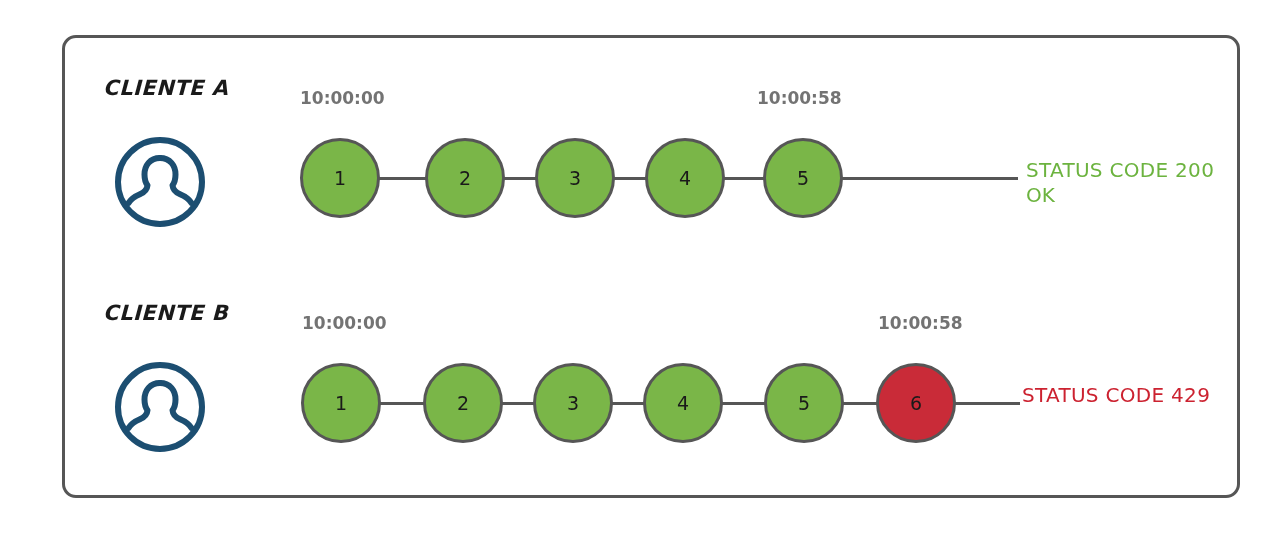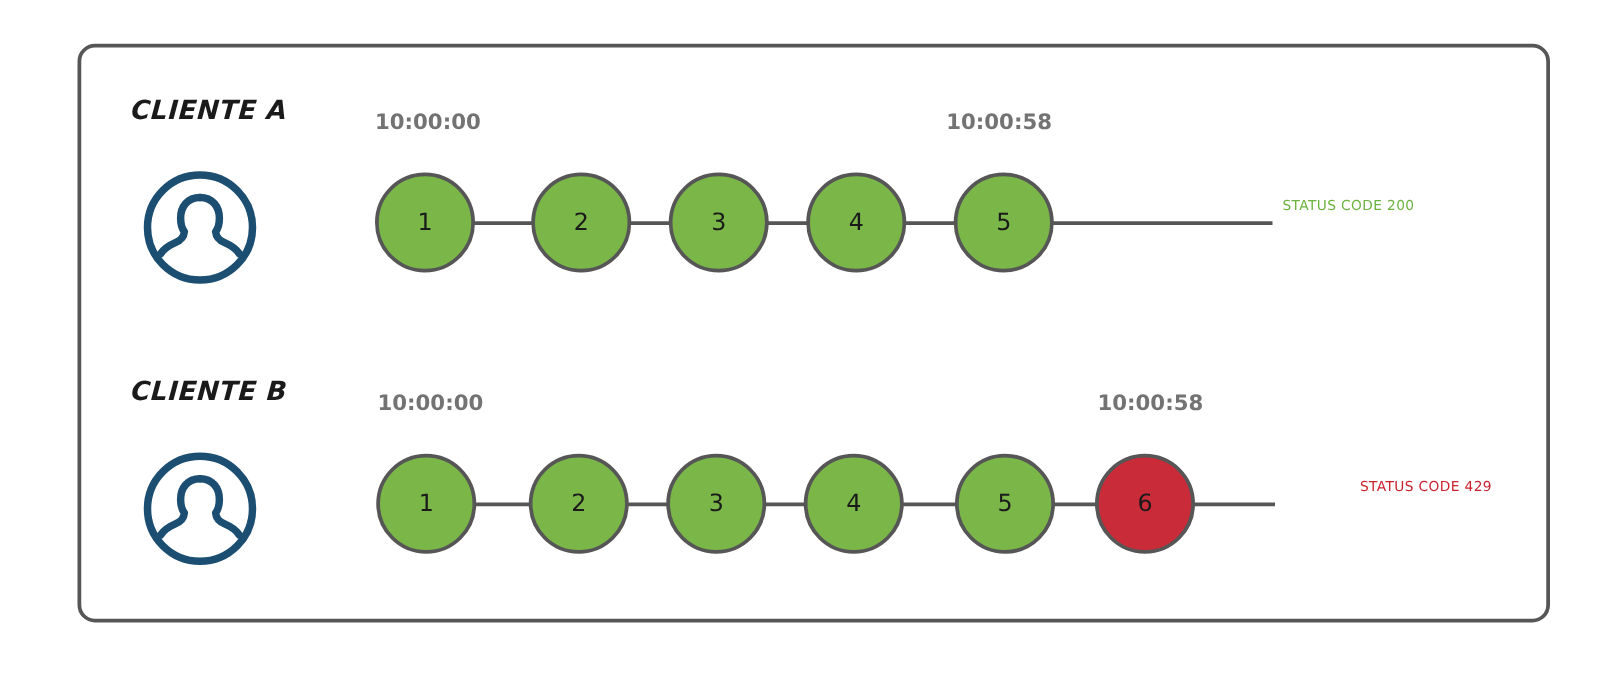--- a/index.html
+++ b/index.html
@@ -112,21 +112,21 @@
     position: absolute;
     height: 3px;
     background: #565656;
     z-index: 1;
   }
 
   
   .status {
     position: absolute;
     font-family: "DejaVu Sans", sans-serif;
-    font-size: 11px;
+    font-size: 20px;
     line-height: 1.25;
     white-space: nowrap;
     text-align: left;
   }
   .status.ok   { color: #6cb33f; }
   .status.fail { color: #cc2230; }
 
   .status .line1 { display: block; letter-spacing: 0.3px; }
   .status .line2 { display: block; }
   .status.fail .line2 {
@@ -174,20 +174,21 @@
 
       <div class="node ok" style="left:300px; top:78px;">1</div>
       <div class="node ok" style="left:425px; top:78px;">2</div>
       <div class="node ok" style="left:535px; top:78px;">3</div>
       <div class="node ok" style="left:645px; top:78px;">4</div>
       <div class="node ok" style="left:763px; top:78px;">5</div>
     </div>
 
     <div class="status ok" style="left:1026px; top:98px;">
       <span class="line1">STATUS CODE 200</span>
+      <span class="line2">OK</span>
     </div>
   </div>
 
   <div class="row row-b">
 
     <div class="client-label">CLIENTE B</div>
 
     <div class="avatar">
       <svg width="92" height="92" viewBox="0 0 92 92" aria-hidden="true">
         <circle cx="46" cy="46" r="42" fill="none" stroke="#1c4e71" stroke-width="6"></circle>
@@ -216,18 +217,18 @@
       <div class="connector" style="left:952px; top:117px; width:68px;"></div>
 
       <div class="node ok" style="left:301px; top:78px;">1</div>
       <div class="node ok" style="left:423px; top:78px;">2</div>
       <div class="node ok" style="left:533px; top:78px;">3</div>
       <div class="node ok" style="left:643px; top:78px;">4</div>
       <div class="node ok" style="left:764px; top:78px;">5</div>
       <div class="node fail" style="left:876px; top:78px;">6</div>
     </div>
 
-    <div class="status fail" style="left:1088px; top:98px;">
+    <div class="status fail" style="left:1022px; top:98px;">
       <span class="line1">STATUS CODE 429</span>
     </div>
   </div>
 
 </div>
 
 </body></html>

